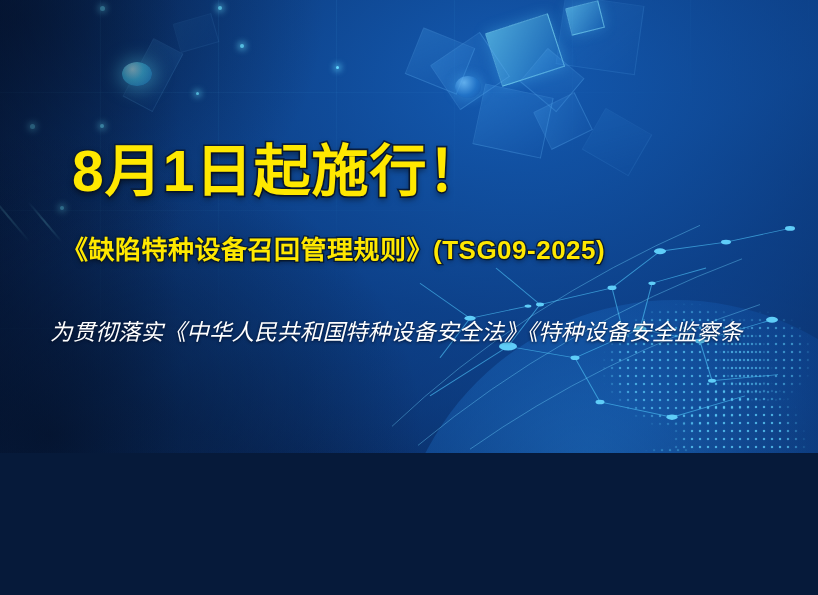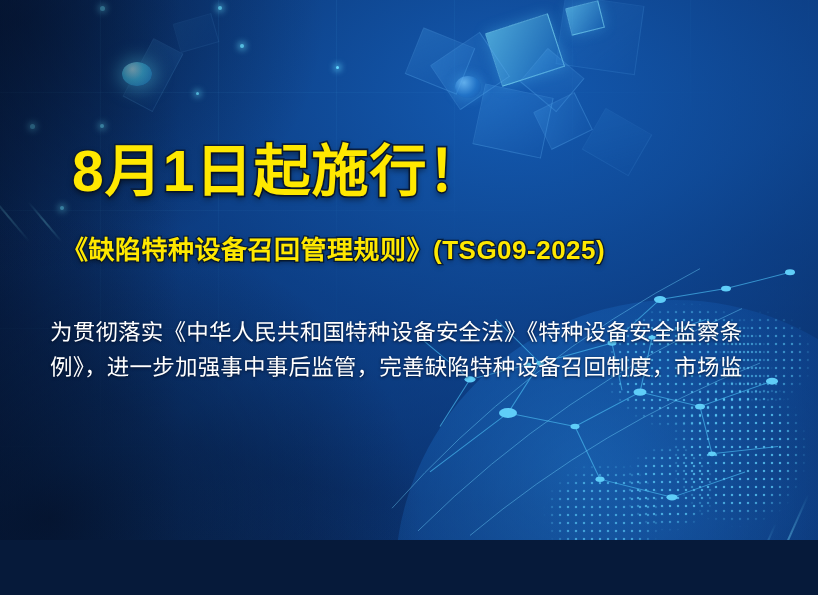--- a/index.html
+++ b/index.html
@@ -9,21 +9,21 @@
     width: 818px;
     height: 595px;
     overflow: hidden;
     background: #061a3a;
     font-family: "Liberation Sans", "DejaVu Sans", sans-serif;
   }
 
   #banner {
     position: relative;
     width: 818px;
-    height: 540px;
+    height: 453px;
     overflow: hidden;
     background:
       radial-gradient(ellipse 900px 620px at 62% 18%, rgba(20,92,180,0.95) 0%, rgba(13,66,140,0.72) 38%, rgba(8,40,95,0.30) 66%, rgba(6,26,60,0) 85%),
       radial-gradient(ellipse 700px 520px at 78% 88%, rgba(17,78,162,0.80) 0%, rgba(10,48,110,0.42) 48%, rgba(6,26,60,0) 80%),
       linear-gradient(155deg, #0a2550 0%, #0c3572 34%, #0d4288 54%, #0a2f63 76%, #071c40 100%);
   }
 
   
   .bg-layer { position:absolute; inset:0; pointer-events:none; }
 
@@ -133,21 +133,21 @@
   #body-text {
     position:absolute;
     left: 50px; top: 315px;
     width: 730px;
     font-size: 22.5px;
     line-height: 35px;
     color: #ffffff;
     letter-spacing: .2px;
     text-shadow: 0 1px 3px rgba(2,12,34,0.85);
   }
-  #body-text .ln { display:block; white-space: nowrap; }
+  #body-text .ln { display:block; white-space: nowrap; font-style: italic; }
 </style>
 </head>
 <body>
 
 <div id="banner">
 
   <div class="bg-layer" id="grid-layer"></div>
 
   <div class="bg-layer" id="globe-layer">
     <div id="globe"></div>
@@ -239,17 +239,16 @@
   <div class="bg-layer" id="vignette"></div>
 
   <div id="content">
 
     <div id="headline">8月1日起施行！</div>
 
     <div id="subtitle">《缺陷特种设备召回管理规则》(TSG09-2025)</div>
 
     <div id="body-text">
       <span class="ln">为贯彻落实《中华人民共和国特种设备安全法》《特种设备安全监察条</span>
-      <span class="ln">例》，进一步加强事中事后监管，完善缺陷特种设备召回制度，市场监</span>
     </div>
 
   </div>
 </div>
 
 </body></html>

